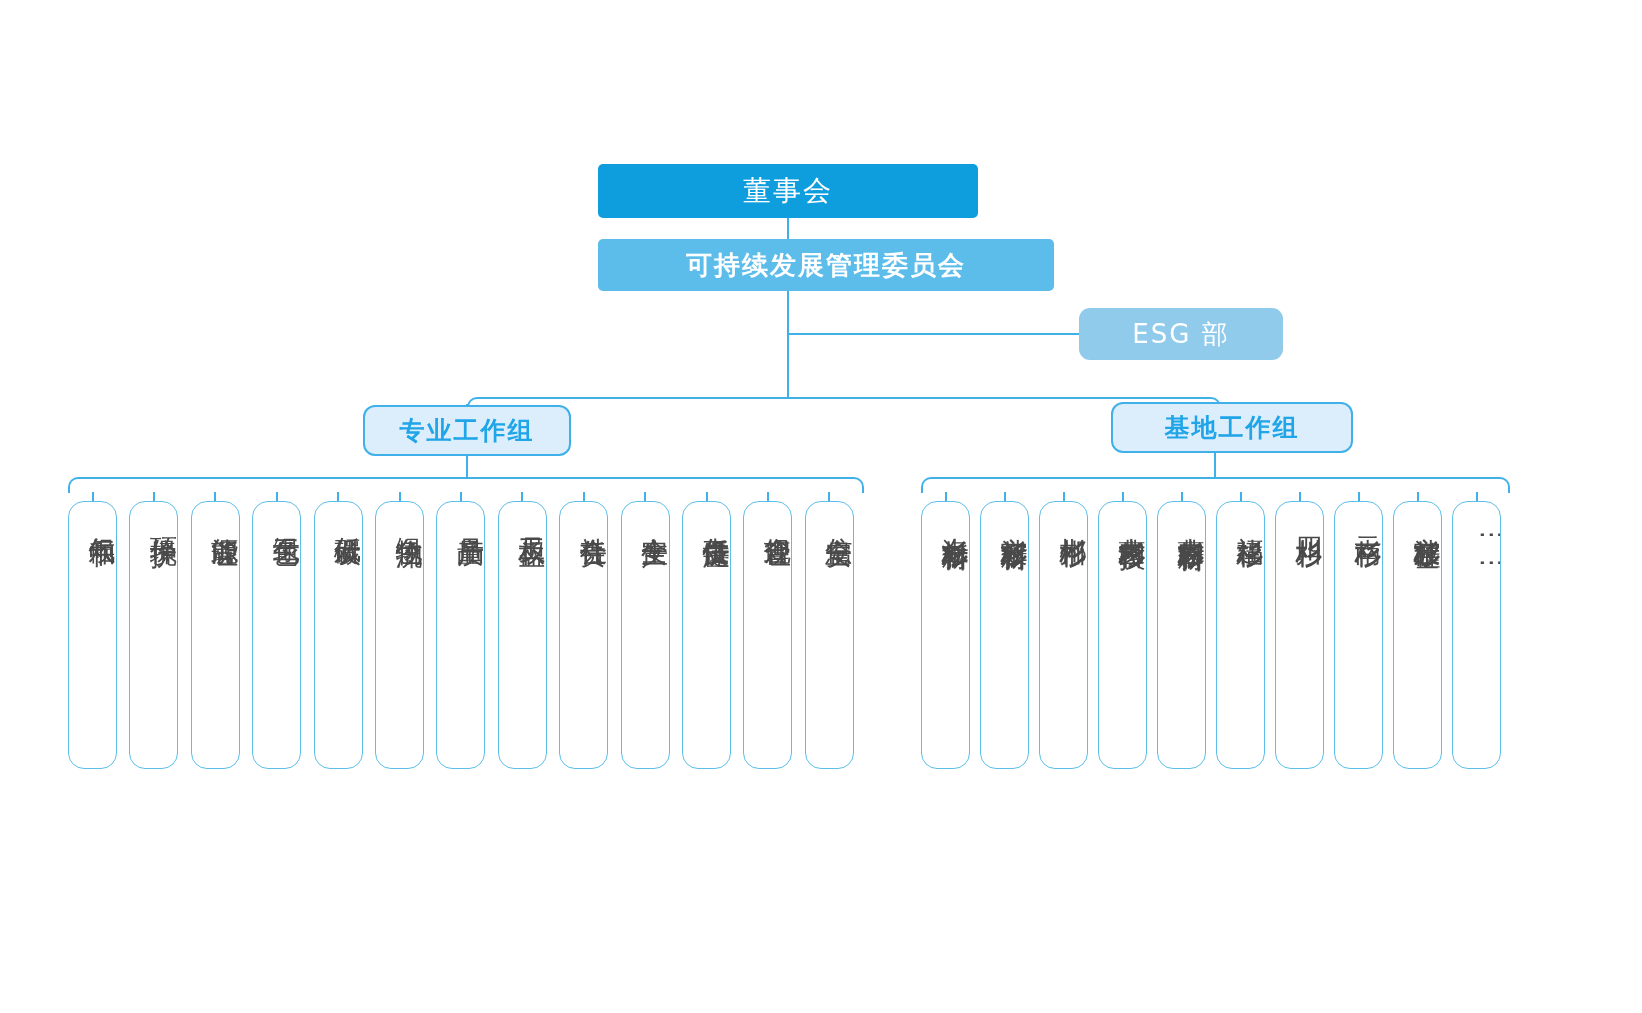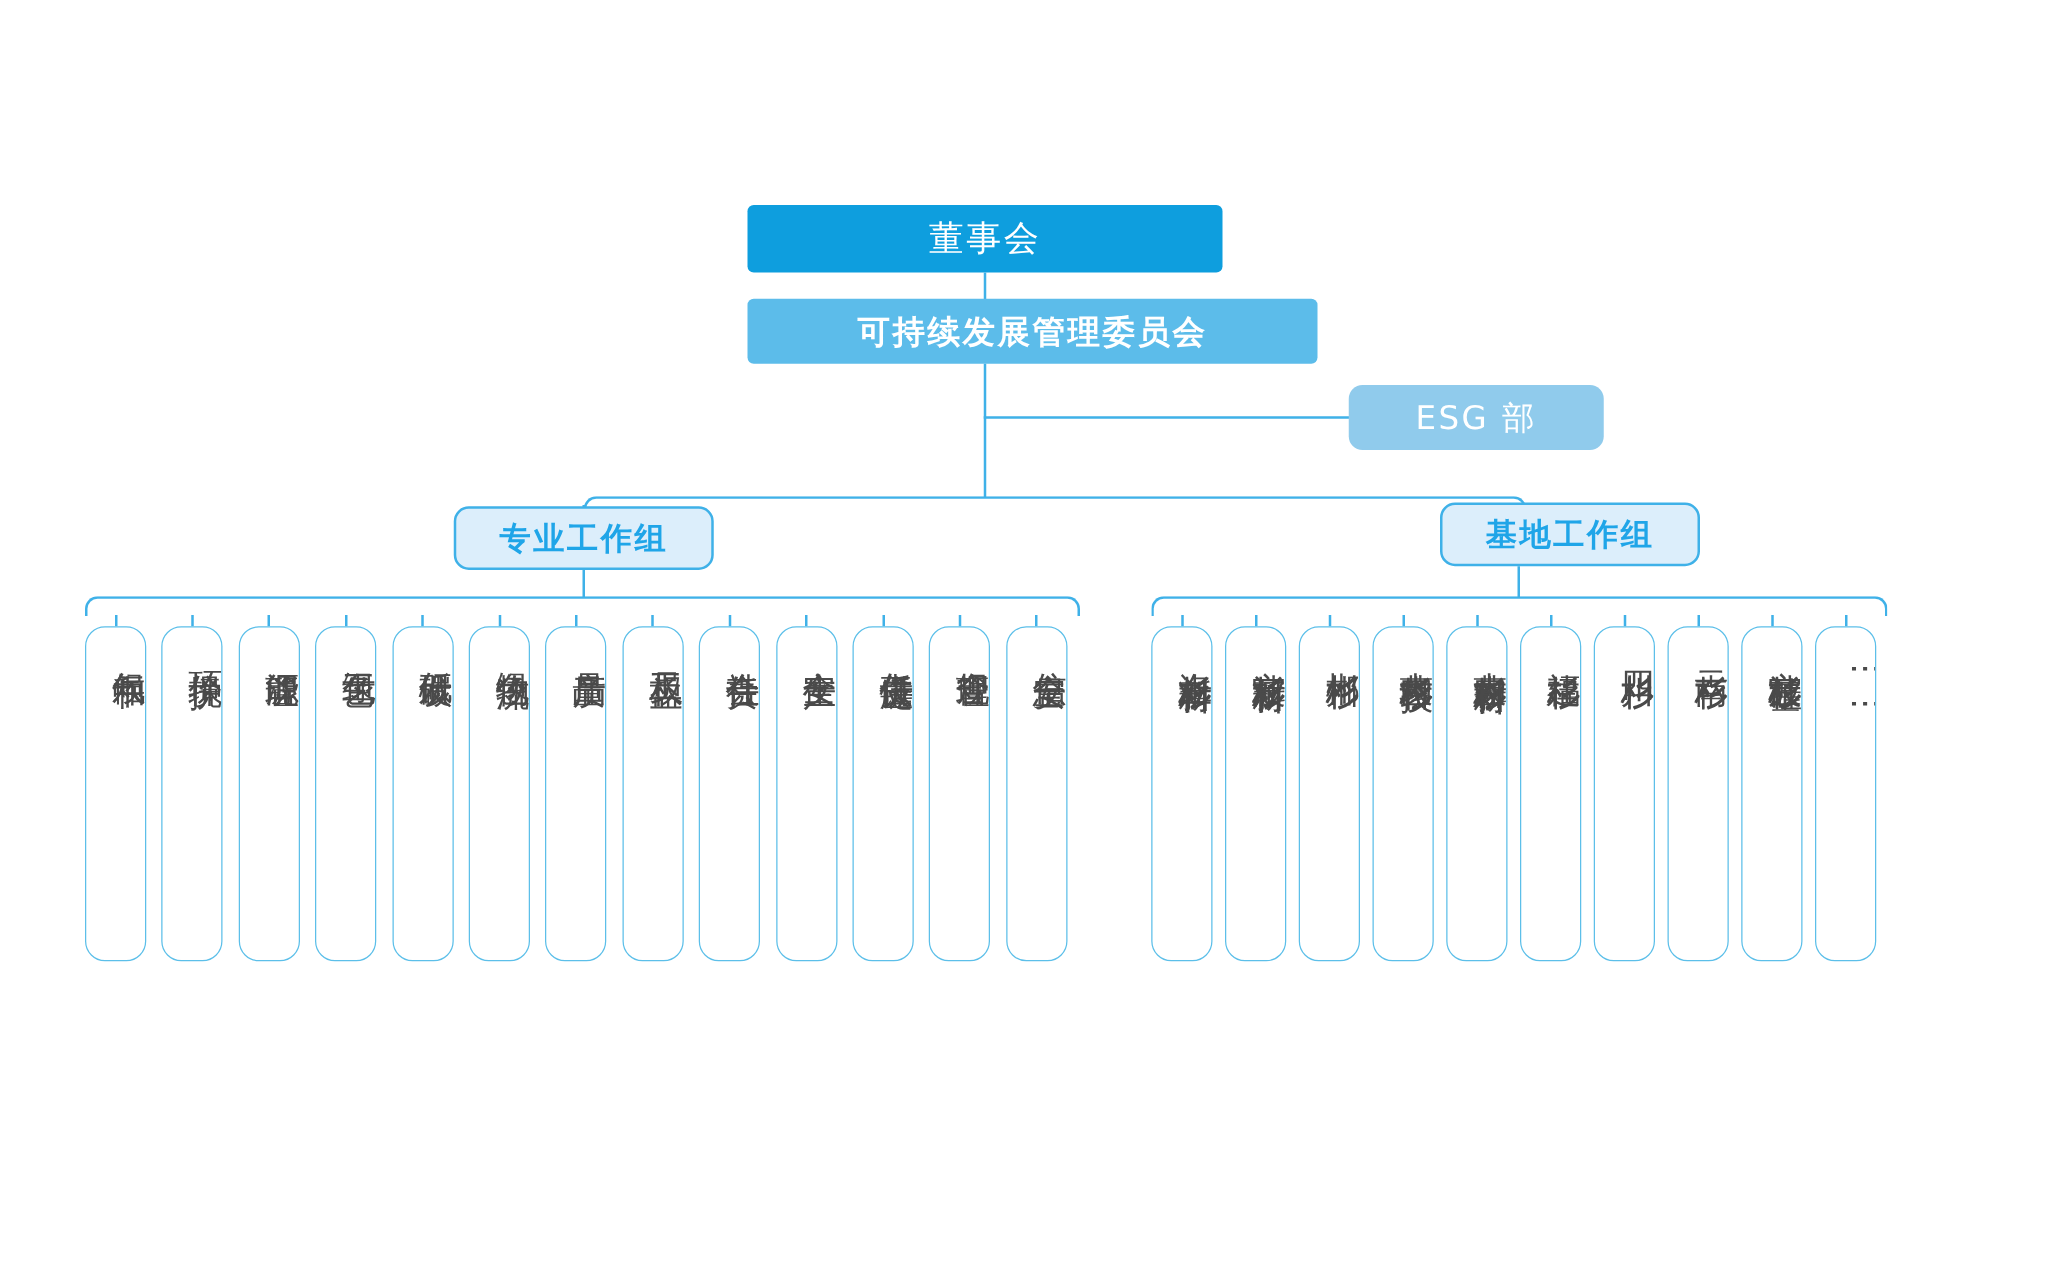--- a/index.html
+++ b/index.html
@@ -129,21 +129,21 @@
   </div>
 
   <div class="bar" style="left:467px; top:397px; width:754px; height:14px;"></div>
   <div class="conn vline" style="left:466px; top:404px; width:2px; height:24px;"></div>
   <div class="conn vline" style="left:1219px; top:404px; width:2px; height:21px;"></div>
 
   <div class="box-group" style="left:363px; top:405px; width:208px; height:51px;">
     <span>专业工作组</span>
   </div>
 
-  <div class="box-group" style="left:1152px; top:402px; width:208px; height:51px;">
+  <div class="box-group" style="left:1111px; top:402px; width:242px; height:51px;">
     <span>基地工作组</span>
   </div>
 
   <div class="conn vline" style="left:466px; top:456px; width:2px; height:22px;"></div>
   <div class="conn vline" style="left:1214px; top:453px; width:2px; height:25px;"></div>
 
   <div class="bar" style="left:68px; top:477px; width:796px; height:16px;"></div>
   <div id="left-drops">
       <div class="conn vline" style="left: 91.5px; top: 492px; height: 9px;"></div>
       <div class="conn vline" style="left: 152.9px; top: 492px; height: 9px;"></div>

